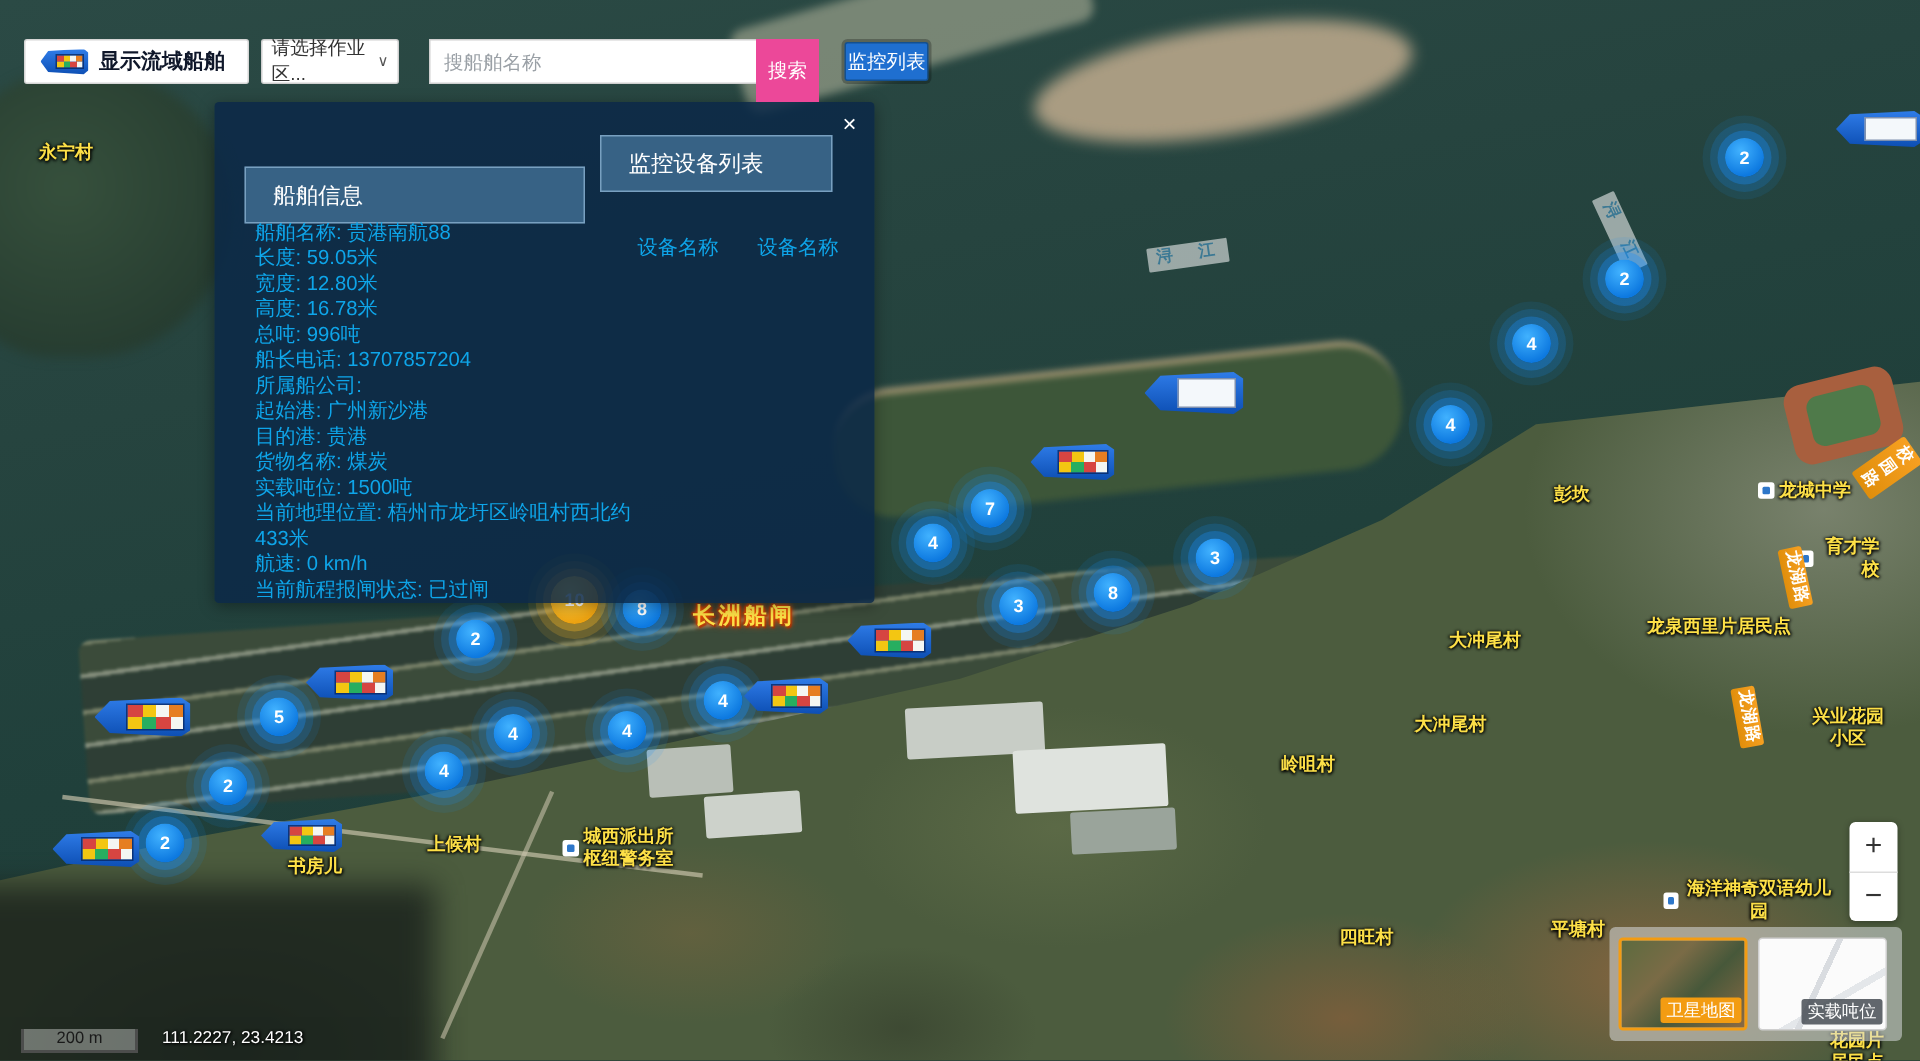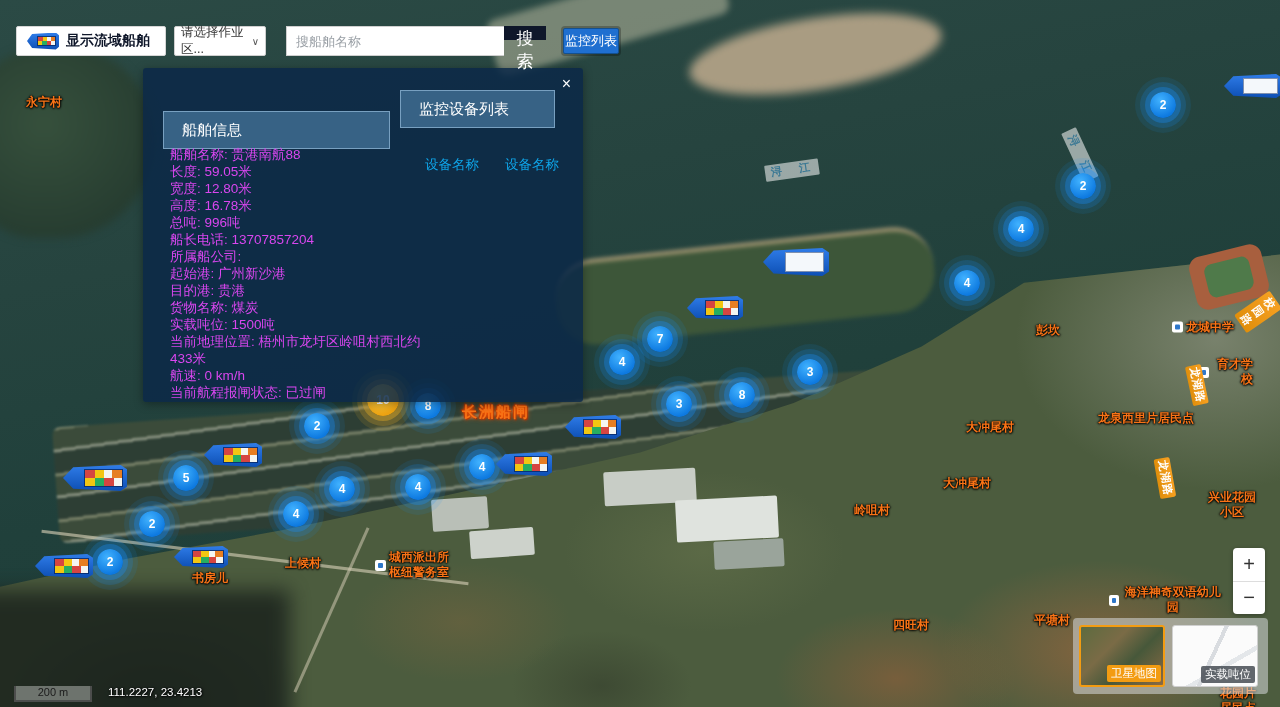--- a/index.html
+++ b/index.html
@@ -58,21 +58,21 @@
   .hull{position:absolute;inset:0;
     clip-path:polygon(0 50%,16% 9%,90% 0,100% 16%,100% 84%,90% 100%,16% 91%);
     background:linear-gradient(180deg,#2f7ce8,#0d4fb4);}
   .cargo{position:absolute;top:16%;bottom:16%;left:33%;right:7%;border:1px solid rgba(8,40,100,.8);
     background-image:
       linear-gradient(90deg,#d64541 0 28%,#f3c612 28% 52%,#f4f6f2 52% 74%,#e67e22 74% 100%),
       linear-gradient(90deg,#f3c612 0 26%,#27ae60 26% 52%,#d64541 52% 78%,#f4f6f2 78% 100%);
     background-size:100% 50%;background-position:top,bottom;background-repeat:no-repeat;}
   .cargo.white{background:#f4f8fb;border:1px solid rgba(8,40,100,.5);}
 
-  .map-label{position:absolute;transform:translate(-50%,-50%);color:#f97316;font-size:12px;font-weight:bold;
+  .map-label{position:absolute;transform:translate(-50%,-50%);color:#fde047;font-size:12px;font-weight:bold;
     text-shadow:0 1px 2px rgba(0,0,0,.95),1px 0 2px rgba(0,0,0,.9),-1px 0 2px rgba(0,0,0,.9);
     white-space:pre-line;text-align:center;line-height:1.25;display:flex;align-items:center;gap:3px;z-index:8;}
   .map-label.lock{font-size:15px;letter-spacing:2px;z-index:9;
     text-shadow:0 0 5px #ff5a00,0 0 3px #e24a12,1px 1px 1px #8b2500,-1px -1px 1px #8b2500;}
   .map-label.road{background:linear-gradient(#f7a021,#e08e0b);color:#fff;font-size:11px;font-weight:bold;
     padding:1px 2px;border-radius:2px;text-shadow:none;letter-spacing:1px;}
   .map-label.water{background:rgba(255,255,255,.6);color:#3f7f9e;font-size:11px;letter-spacing:7px;
     padding:1px 2px 1px 6px;text-shadow:none;border-radius:1px;opacity:.9;}
   .poi-icon{display:inline-block;width:11px;height:11px;background:#fff;border-radius:2px;position:relative;}
   .poi-icon:after{content:"";position:absolute;inset:3px;background:#2e77c9;border-radius:1px;}
@@ -85,36 +85,36 @@
   .btn-ships span.lbl{color:#0f172a;font-size:14px;font-weight:bold;}
   .mini-ship{position:relative;width:32px;height:17px;display:inline-block;flex:0 0 auto;}
   .area-select{left:174px;width:92px;background:#fff;border:1px solid #cfcfcf;border-radius:2px;
     display:flex;align-items:center;justify-content:space-between;padding:0 6px;cursor:pointer;
     color:#333;font-size:12.5px;}
   .caret{font-size:10px;color:#555;}
   .search-wrap{left:286px;width:260px;display:flex;}
   .search-input{flex:1;height:30px;border:1px solid #cfcfcf;border-right:none;box-sizing:border-box;
     padding:0 9px;font-size:13px;color:#333;outline:none;font-family:inherit;}
   .search-input::placeholder{color:#9aa0a6;}
-  .btn-search{width:42px;height:14px;background:#0f172a;color:#fff;border:none;font-size:17px;
+  .btn-search{width:42px;height:42px;background:#ec4899;color:#fff;border:none;font-size:13px;
     cursor:pointer;font-family:inherit;}
   .btn-monitor{left:563px;top:28px;height:26px;width:56px;background:#1f6fd0;border:1px solid #14508f;
     color:#fff;font-size:13px;border-radius:2px;cursor:pointer;font-family:inherit;
     display:flex;align-items:center;justify-content:center;box-shadow:0 0 0 2px rgba(0,0,0,.25);}
 
   
   .panel{position:absolute;left:143px;top:68px;width:440px;height:334px;z-index:50;
     background:rgba(10,40,72,.85);border-radius:3px;box-shadow:0 2px 10px rgba(0,0,0,.35);}
   .panel-close{position:absolute;top:8px;right:12px;color:#fff;font-size:16px;line-height:16px;cursor:pointer;}
   .ptab{position:absolute;top:22px;height:38px;background:rgba(95,152,196,.5);
     border:1px solid rgba(175,212,240,.55);display:flex;align-items:center;color:#fff;font-size:15px;
     padding-left:18px;box-sizing:border-box;cursor:pointer;}
   .ptab1{left:20px;width:227px;margin-top:21px;}
   .ptab2{left:257px;width:155px;}
-  .info-col{position:absolute;left:27px;top:78px;width:272px;color:#d946ef;font-size:13.5px;line-height:17px;}
+  .info-col{position:absolute;left:27px;top:78px;width:272px;color:#0ea5e9;font-size:13.5px;line-height:17px;}
   .device-headers{position:absolute;left:282px;top:88px;color:#0ea5e9;font-size:13.5px;display:flex;gap:26px;}
 
   
   .scalebar{position:absolute;left:14px;top:686px;width:74px;height:14px;z-index:40;
     background:rgba(255,255,255,.35);border:2px solid rgba(70,70,70,.85);border-top:none;
     color:#1a1a1a;font-size:11px;text-align:center;line-height:13px;}
   .coords{position:absolute;left:108px;top:686px;z-index:40;color:#fff;font-size:11.5px;
     text-shadow:0 1px 2px #000,1px 0 2px #000;}
 
   
@@ -169,21 +169,21 @@
       <div class="map-label village" style="left: 1048px; top: 330px;"><span>彭坎</span></div>
       <div class="map-label village" style="left: 1203px; top: 327px;"><span class="poi-icon"></span><span>龙城中学</span></div>
       <div class="map-label village" style="left: 1226px; top: 372px; text-align: right;"><span class="poi-icon"></span><span>育才学校</span></div>
       <div class="map-label village" style="left: 1146px; top: 418px;"><span>龙泉西里片居民点</span></div>
       <div class="map-label village" style="left: 990px; top: 427px;"><span>大冲尾村</span></div>
       <div class="map-label village" style="left: 967px; top: 483px;"><span>大冲尾村</span></div>
       <div class="map-label village" style="left: 872px; top: 510px;"><span>岭咀村</span></div>
       <div class="map-label village" style="left: 911px; top: 625px;"><span>四旺村</span></div>
       <div class="map-label village" style="left: 1052px; top: 620px;"><span>平塘村</span></div>
       <div class="map-label village" style="left: 1166px; top: 600px;"><span class="poi-icon"></span><span>海洋神奇双语幼儿园</span></div>
-      <div class="map-label village" style="left: 1232px; top: 505px;"><span>兴业花园小区</span></div>
+      <div class="map-label village" style="left: 1232px; top: 485px;"><span>兴业花园小区</span></div>
       <div class="map-label village" style="left: 1238px; top: 701px;"><span>花园片居民点</span></div>
       <div class="map-label road" style="left: 1197px; top: 385px; transform: translate(-50%, -50%) rotate(78deg);"><span>龙湖路</span></div>
       <div class="map-label road" style="left: 1165px; top: 478px; transform: translate(-50%, -50%) rotate(80deg);"><span>龙湖路</span></div>
       <div class="map-label road" style="left: 1258px; top: 312px; transform: translate(-50%, -50%) rotate(55deg);"><span>校园路</span></div>
       <div class="map-label water" style="left: 792px; top: 170px; transform: translate(-50%, -50%) rotate(-8deg);"><span>浔 江</span></div>
       <div class="map-label water" style="left: 1080px; top: 155px; transform: translate(-50%, -50%) rotate(65deg);"><span>浔 江</span></div>
     </div>
   <div id="ships-layer">
       <div class="ship" style="left: 63px; top: 465px; width: 64px; height: 26px;">
         <div class="hull"></div>

